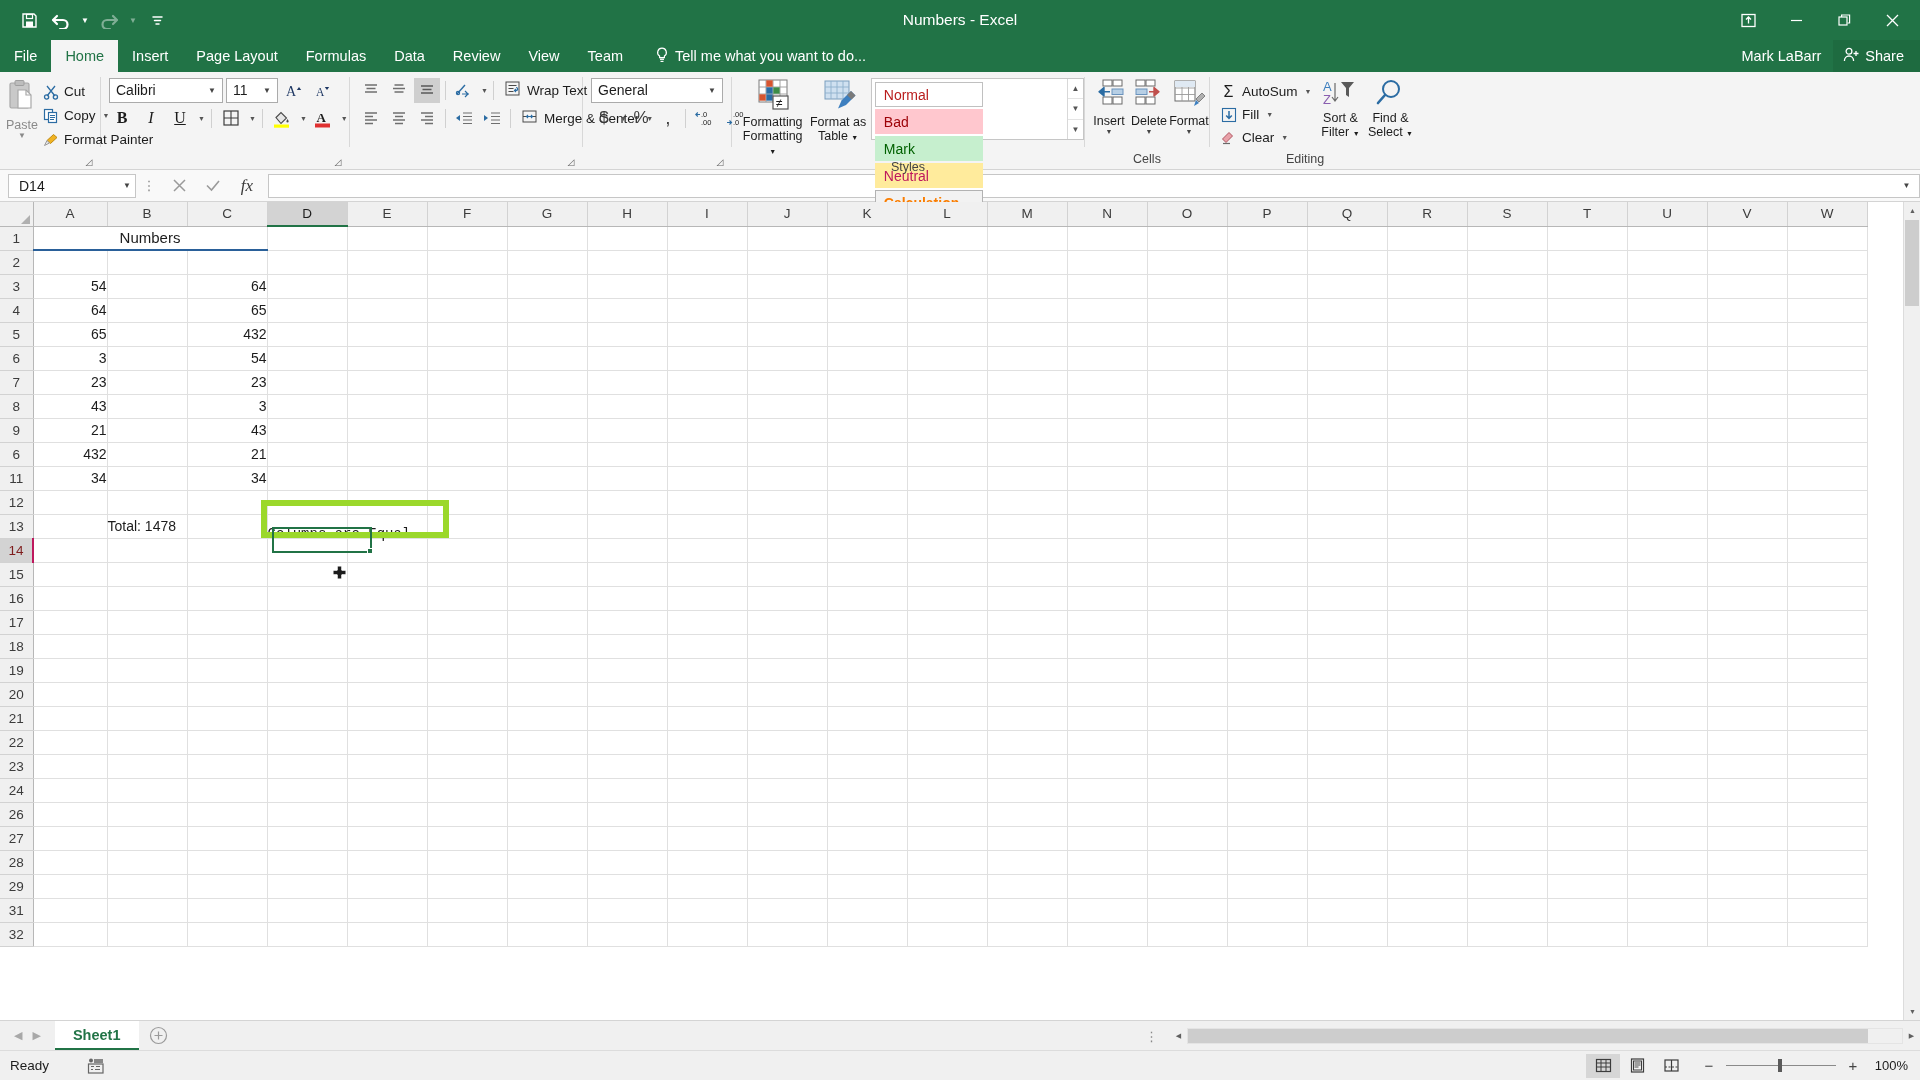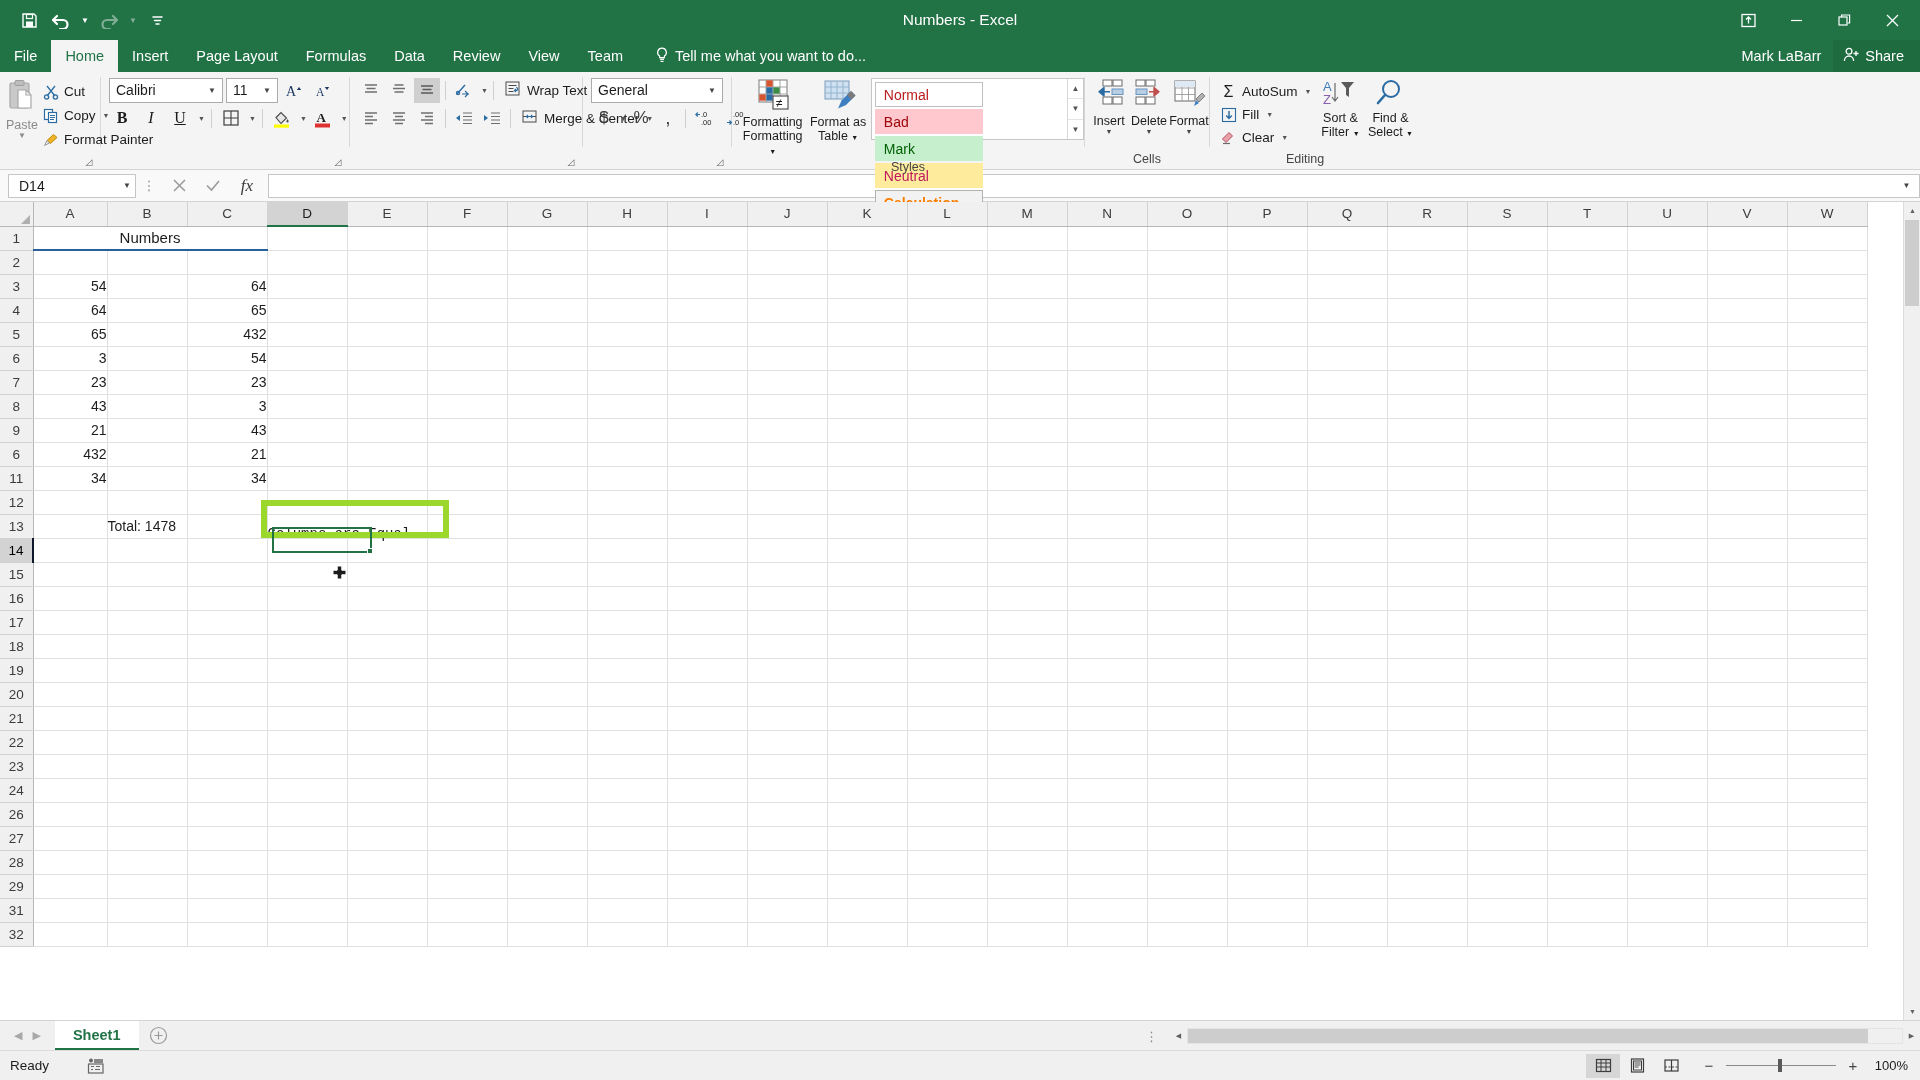--- a/index.html
+++ b/index.html
@@ -215,21 +215,21 @@
     height: 24px; background: #f0f0f0; border-right: 1px solid #d2d2d2;
     border-bottom: 1px solid #b7b7b7; font-size: 13.5px; font-weight: normal;
     color: #3c3c3c; text-align: center;
   }
   th.colhead.sel { background: #d3d3d3; border-bottom: 2px solid #217346; color: #1c1c1c; }
   td.rowhead {
     width: 33px; height: 24px; background: #f0f0f0; border-right: 1px solid #b7b7b7;
     border-bottom: 1px solid #d2d2d2; font-size: 13.5px; color: #3c3c3c;
     text-align: center; vertical-align: middle;
   }
-  td.rowhead.sel { background: #d3d3d3; border-right: 2px solid #0f172a; color: #000000; }
+  td.rowhead.sel { background: #d3d3d3; border-right: 2px solid #be185d; color: #7f1d1d; }
   td.cell {
     height: 24px; border-right: 1px solid #e0e0e0; border-bottom: 1px solid #e0e0e0;
     font-size: 14px; color: #1c1c1c; vertical-align: middle; padding: 0 4px;
     overflow: visible; white-space: nowrap;
   }
   td.cell.num { text-align: right; }
   td.cell.ctr { text-align: center; }
   td.cell.titlecell { border-bottom: 2px solid #2a6099; font-size: 15px; }
   td.cell.overflow { position: relative; font-family: Liberation Mono, monospace; }
 

